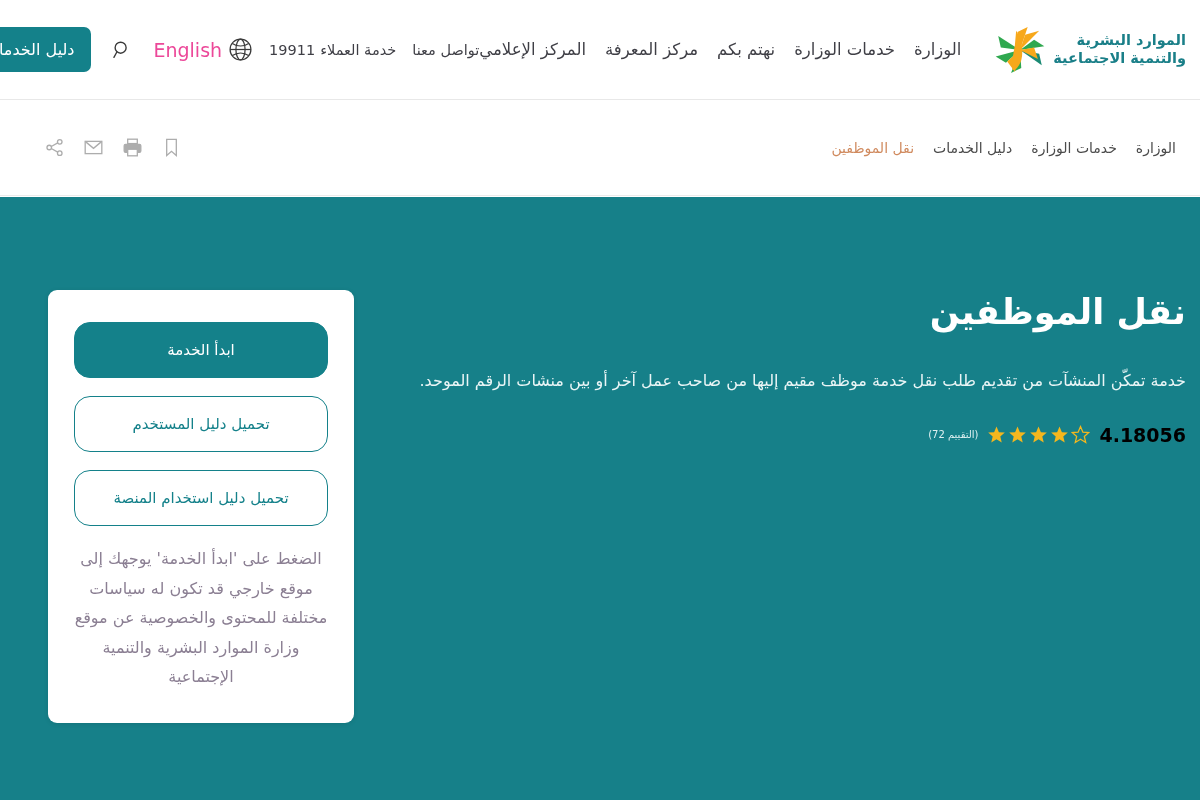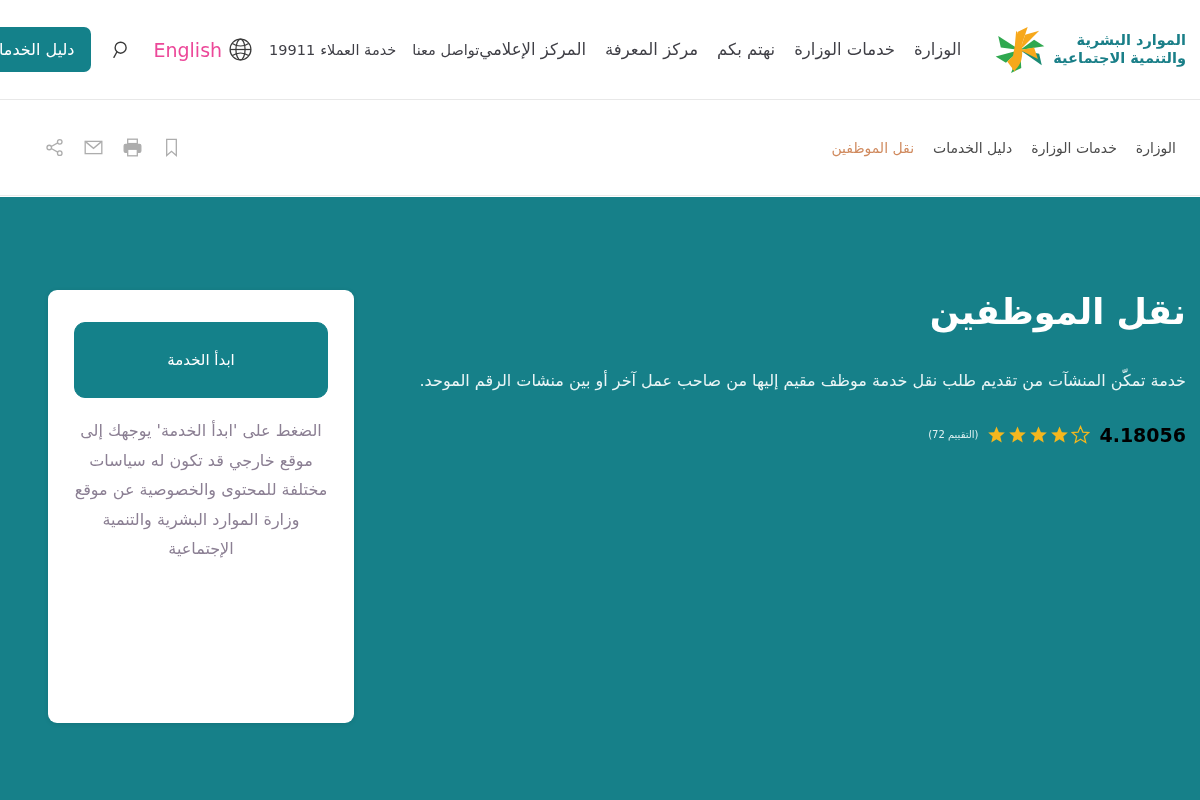--- a/index.html
+++ b/index.html
@@ -121,21 +121,21 @@
     position: absolute; top: 93px; left: 48px;
     width: 306px; height: 433px;
     background: #ffffff; border-radius: 9px;
     padding: 32px 26px 20px 26px;
     direction: rtl;
     box-shadow: 0 1px 5px rgba(0,0,0,0.10);
   }
   .card-btn {
     display: block; width: 100%;
     font-size: 15px; text-align: center;
-    padding: 28px 6px; border-radius: 11px;
+    padding: 18px 6px; border-radius: 16px;
     margin-bottom: 18px; cursor: pointer;
     font-family: inherit; line-height: 1.2;
   }
   .btn-primary {
     background: #14818a; color: #ffffff; border: 1px solid #14818a;
   }
   .btn-outline {
     background: #ffffff; color: #14818a; border: 1px solid #14818a;
   }
   .card-note {
@@ -277,18 +277,20 @@
             <svg class="star" viewBox="0 0 24 24">
                 <polygon points="12,2 15,9 22.5,9.5 16.8,14.5 18.6,22 12,18 5.4,22 7.2,14.5 1.5,9.5 9,9" fill="none" stroke="#f4b71e" stroke-width="1.6"></polygon>
               </svg>
           </span>
           <span class="rating-count">(التقييم 72)</span>
         </div>
       </div>
 
       <div class="service-card">
         <button class="card-btn btn-primary">ابدأ الخدمة</button>
+        <button class="card-btn btn-outline">تحميل دليل المستخدم</button>
+        <button class="card-btn btn-outline">تحميل دليل استخدام المنصة</button>
         <p class="card-note">الضغط على 'ابدأ الخدمة' يوجهك إلى موقع خارجي قد تكون له سياسات مختلفة للمحتوى والخصوصية عن موقع وزارة الموارد البشرية والتنمية الإجتماعية</p>
       </div>
 
     </div>
   </div>
 </div>
 
 </body></html>

